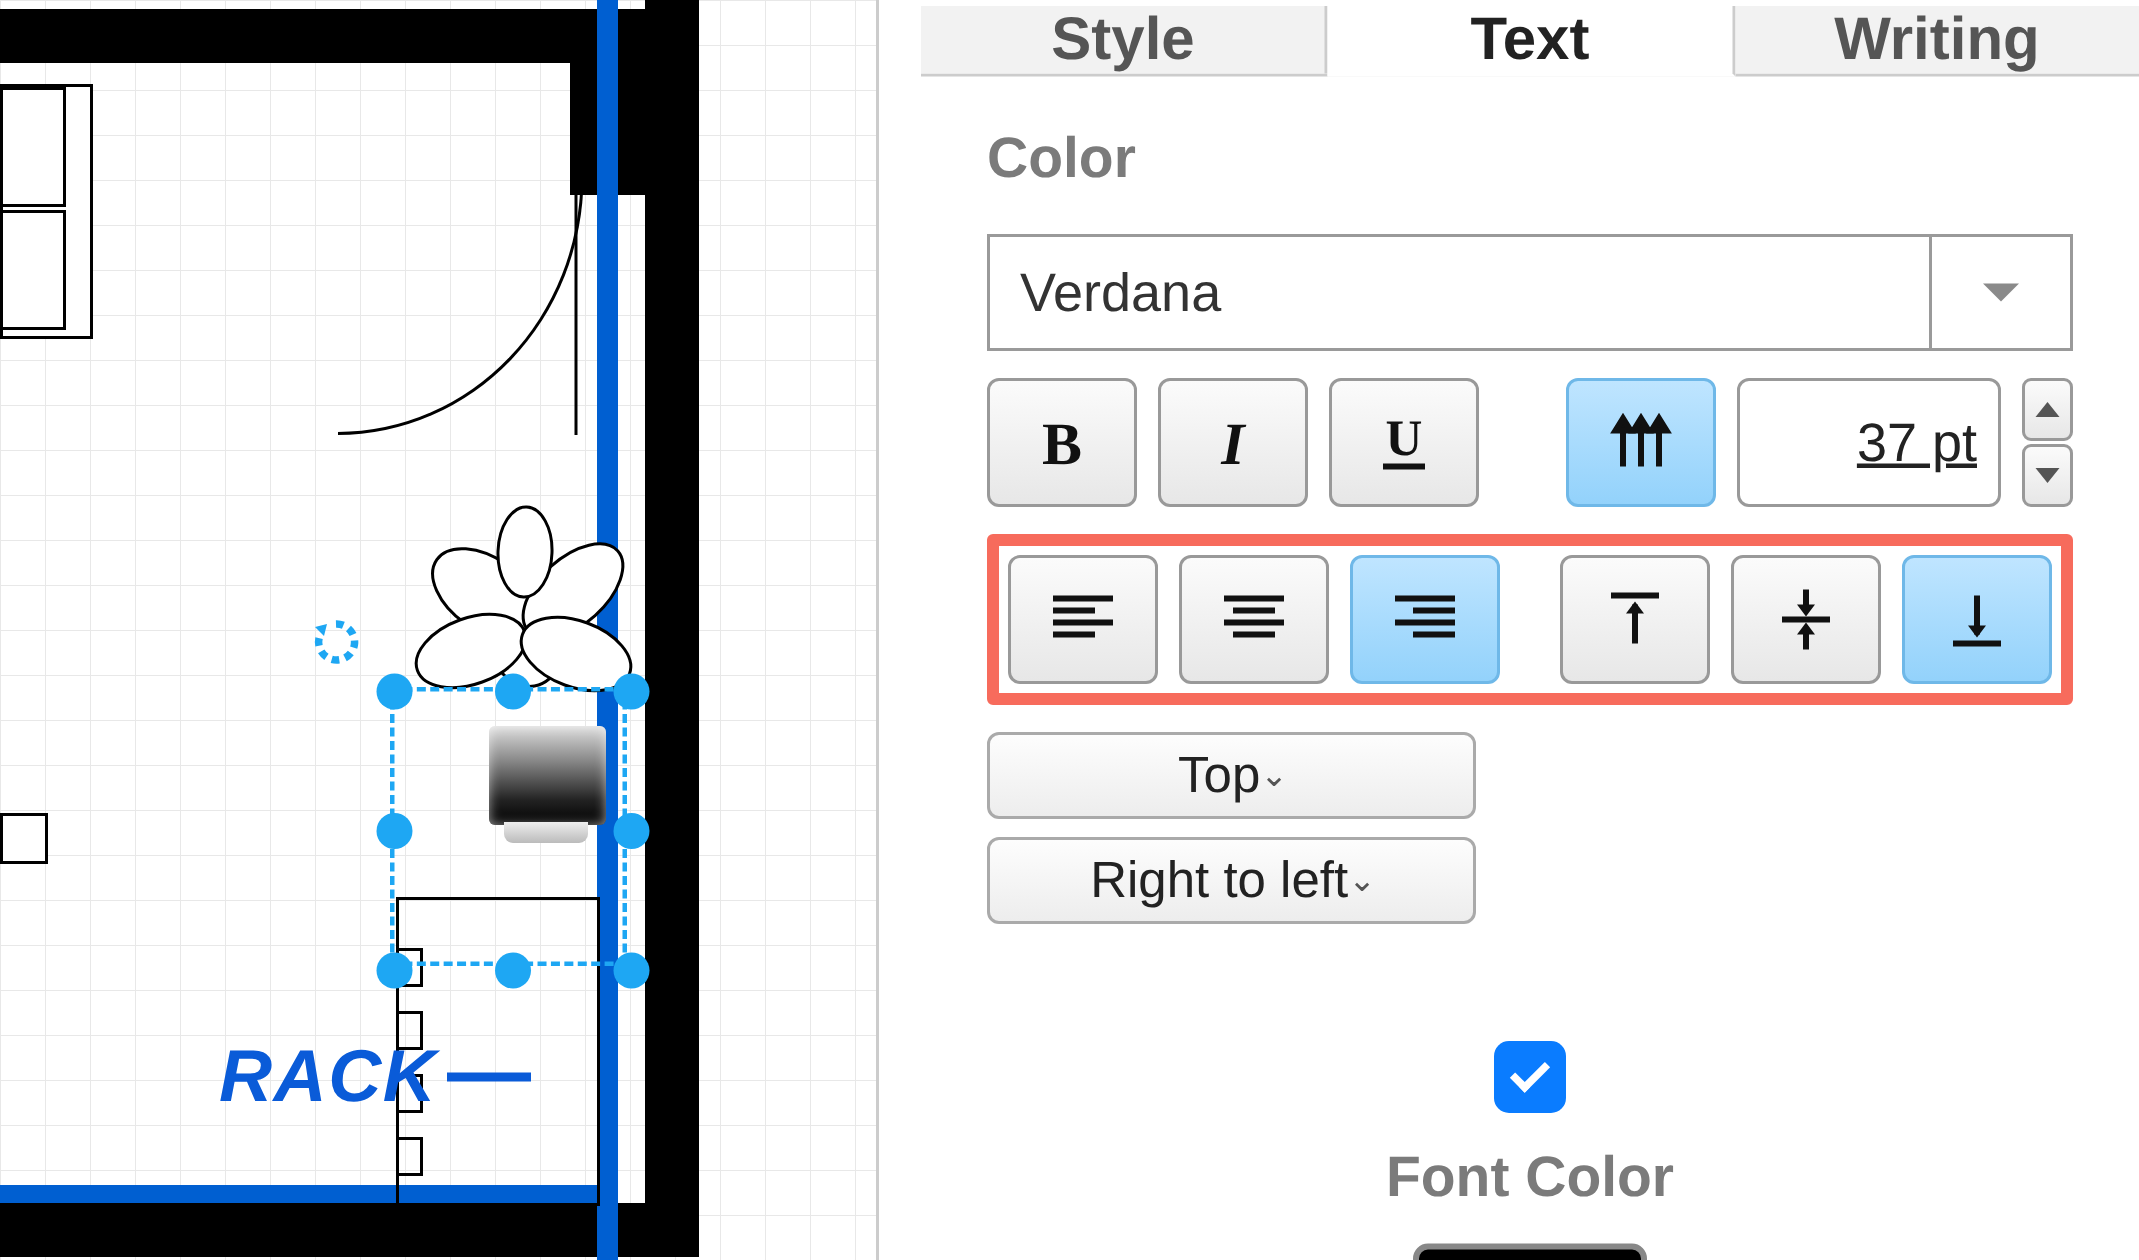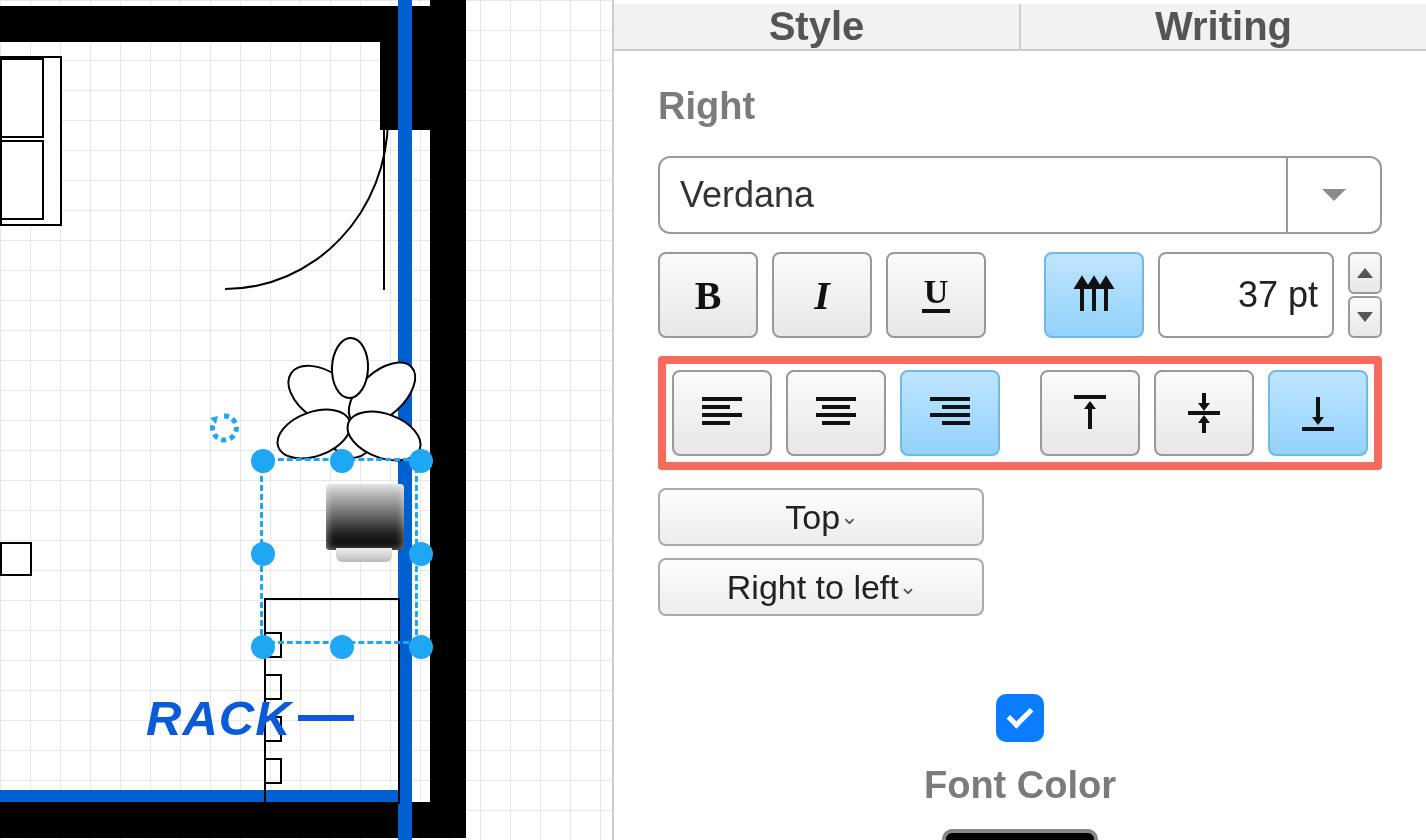--- a/index.html
+++ b/index.html
@@ -67,20 +67,21 @@
   }
 
   .rack-shelf { position:absolute; border:2px solid #000; }
 
   
   .panel {
     flex:1;
     background:#fff;
     display:flex;
     flex-direction:column;
+    padding-left:28px;
   }
   .tabs {
     display:flex;
     height:112px;
     border-bottom:2px solid #ccc;
     background:#fff;
   }
   .tab {
     flex:1;
     display:flex;
@@ -104,21 +105,21 @@
   .section { padding: 34px 44px 18px 44px; }
   .section-title {
     font: 700 38px Helvetica, Arial, sans-serif;
     color:#7b7b7b;
     margin-bottom: 28px;
   }
 
   .font-select {
     display:flex;
     border:2px solid #9a9a9a;
-    border-radius:12px;
+    border-radius:0;
     height:78px;
     overflow:hidden;
     margin-bottom:18px;
   }
   .font-select-label {
     flex:1;
     display:flex; align-items:center;
     padding-left:20px;
     font:400 36px Helvetica, Arial, sans-serif;
     color:#333;
@@ -162,20 +163,21 @@
   }
   .size-input {
     width:176px; height:86px;
     border:2px solid #999;
     border-radius:8px;
     display:flex; align-items:center; justify-content:flex-end;
     padding-right:14px;
     font:400 36px Helvetica, sans-serif;
     color:#222;
     background:#fff;
+    text-decoration:underline;
   }
   .stepper {
     width:34px; height:86px;
     display:flex; flex-direction:column;
     gap:2px;
   }
   .stepper div {
     flex:1;
     border:2px solid #999;
     border-radius:6px;
@@ -321,25 +323,26 @@
     <div class="rack-text">
       <span>RACK</span>
       <span class="rack-dash"></span>
     </div>
   </div>
 </div>
 
 <div class="panel">
   <div class="tabs">
     <div class="tab">Style</div>
+    <div class="tab active">Text</div>
     <div class="tab">Writing</div>
   </div>
 
   <div class="section">
-    <div class="section-title">Right</div>
+    <div class="section-title">Color</div>
 
     <div class="font-select">
       <div class="font-select-label">Verdana</div>
       <div class="font-select-caret">
           <div class="caret-down"></div>
         </div>
     </div>
 
     <div class="tool-row">
       <div class="tool-btn">

